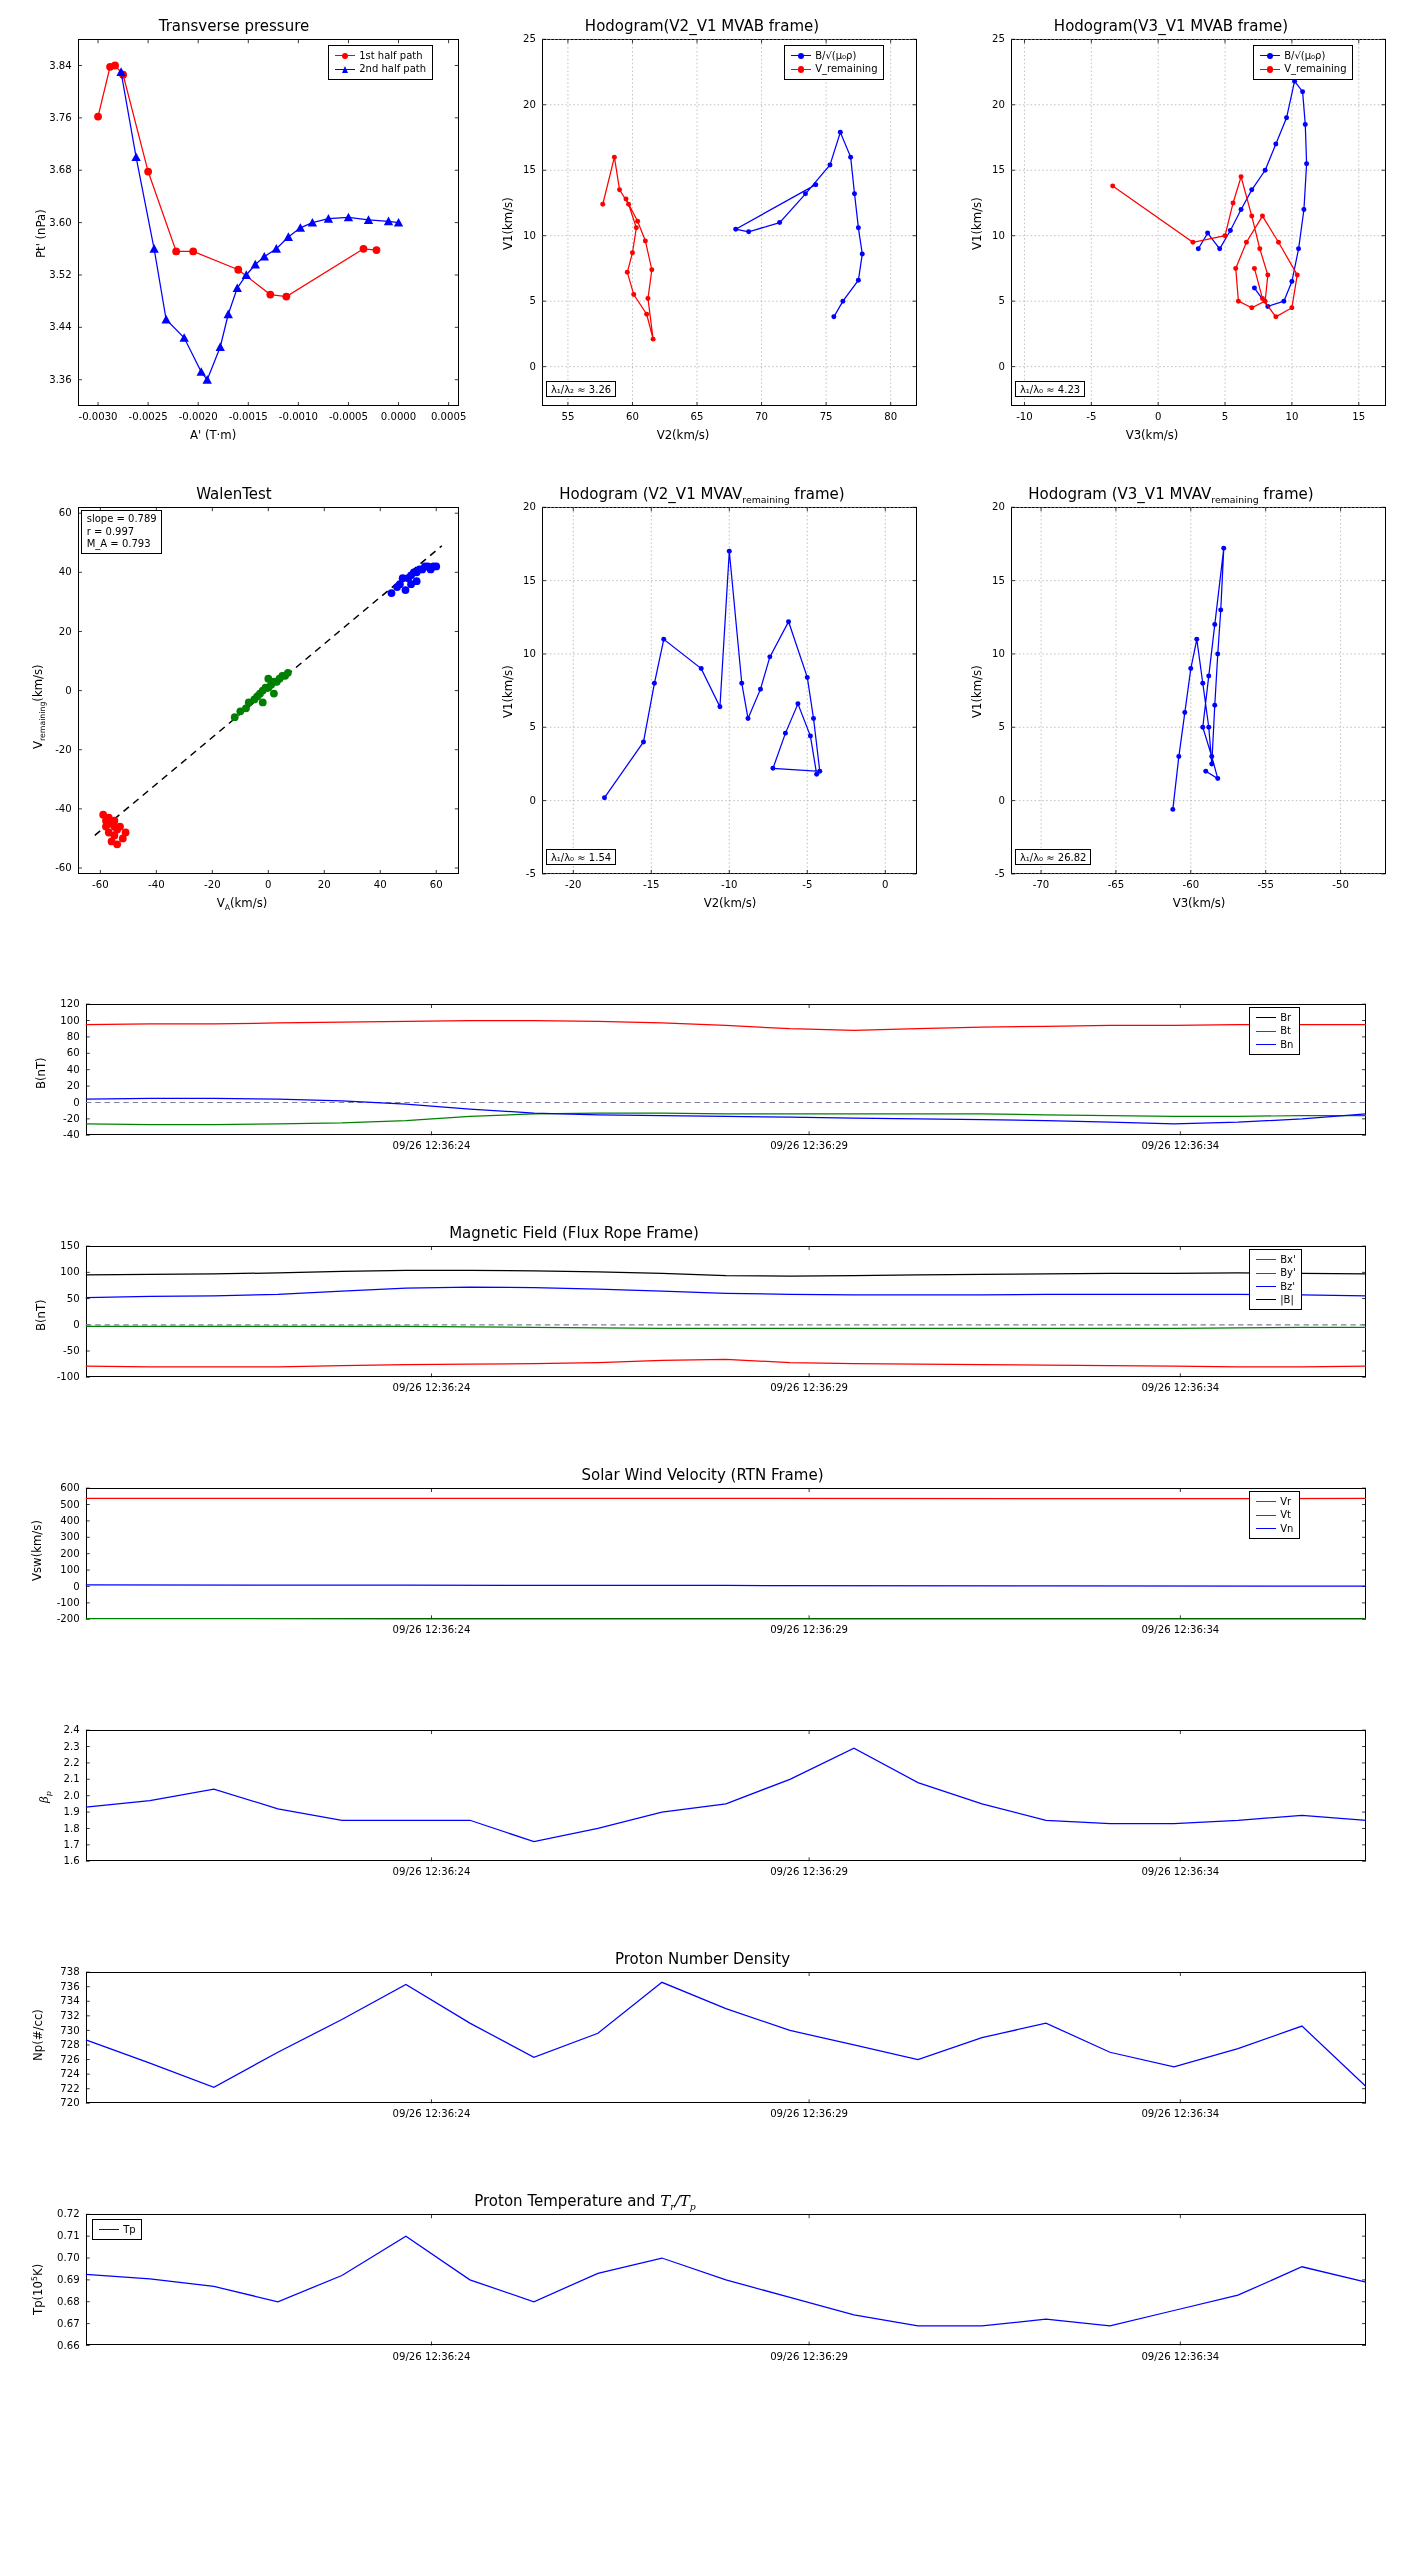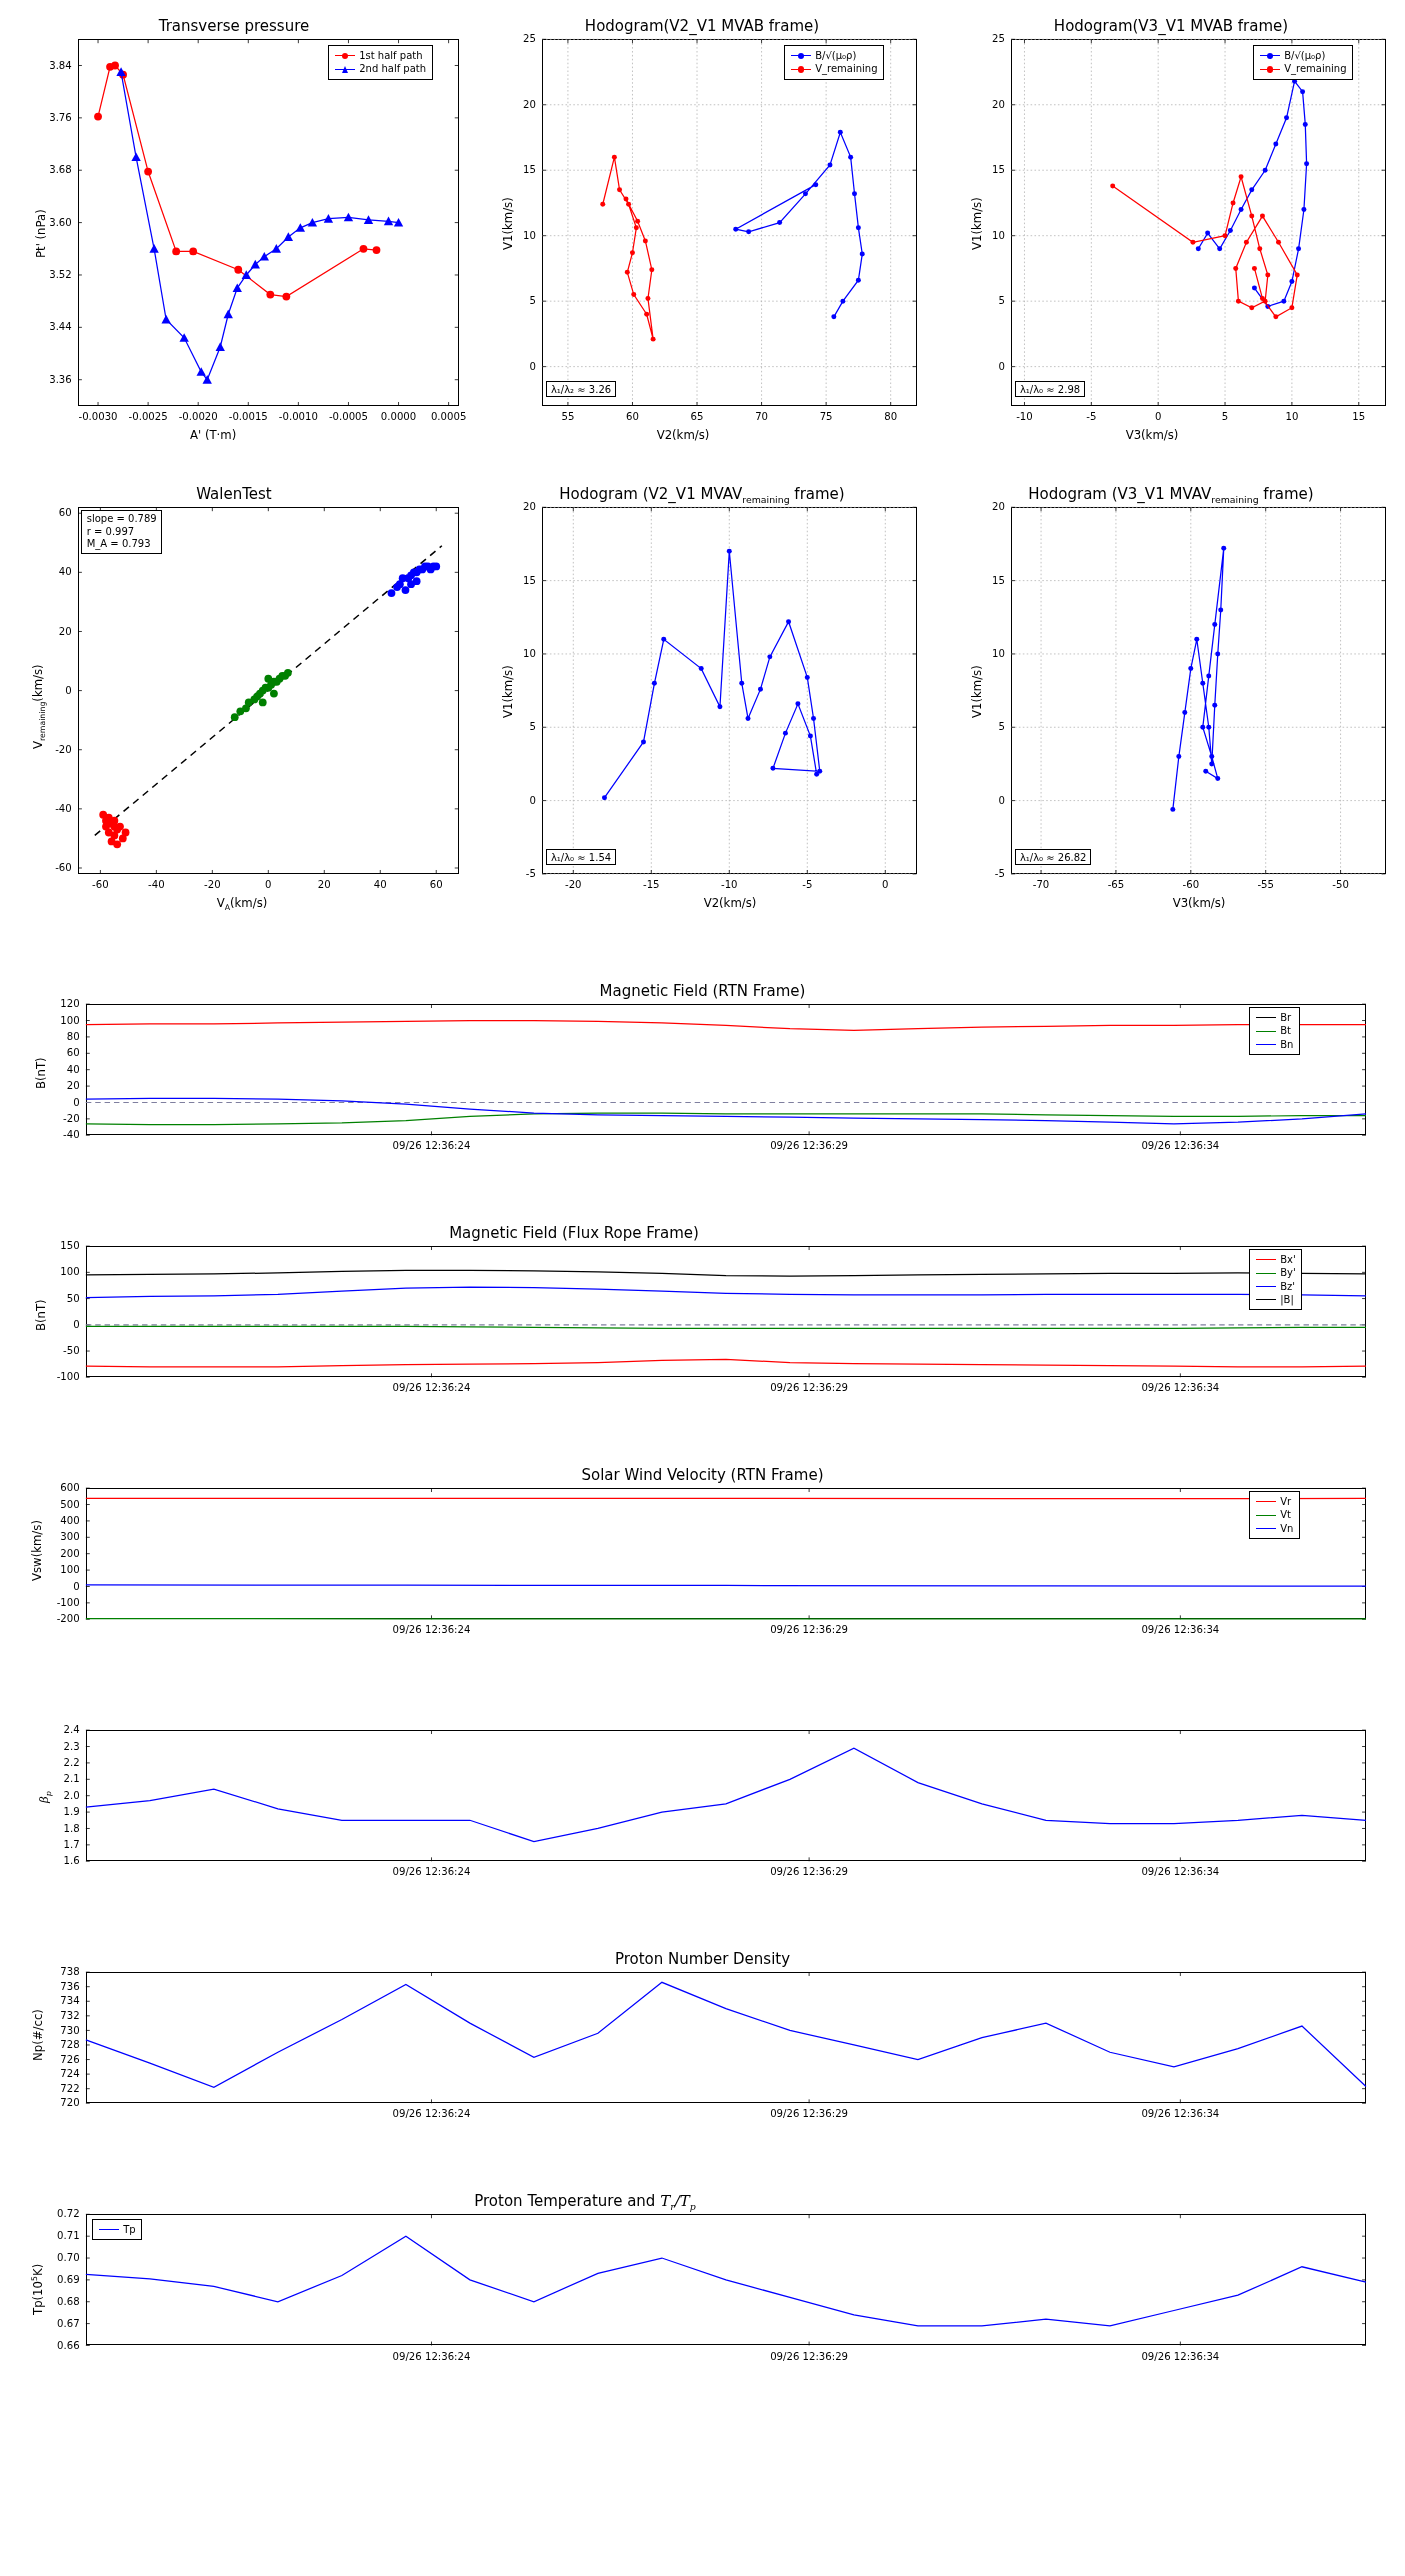--- a/index.html
+++ b/index.html
@@ -340,21 +340,21 @@
           </span>
           <span>B/√(μ₀ρ)</span>
         </div>
     <div class="row">
           <span class="swatch" style="border-top-color:#ff0000;">
             <span class="mk" style="background:#ff0000;border-radius:50%;"></span>
           </span>
           <span>V_remaining</span>
         </div>
   </div>
-  <div class="annot" style="left:78px;top:381px;">λ₁/λ₀ ≈ 2.98</div>
+  <div class="annot" style="left:78px;top:381px;">λ₁/λ₀ ≈ 4.23</div>
 </div>
 
 <div class="panel" style="left:0px;top:468px;width:468px;height:453px;">
   <div class="plot-title" style="left:0;top:17px;">WalenTest</div>
   <div class="axes" style="left:78px;top:39px;width:381px;height:367px;"></div>
   <svg width="468" height="453" viewBox="0 0 600 580">
         <g id="wl-plot">
           <line x1="128.7058823529412" y1="520" x2="128.7058823529412" y2="515" stroke="#000" stroke-width="1"></line>
           <line x1="128.7058823529412" y1="50" x2="128.7058823529412" y2="55" stroke="#000" stroke-width="1"></line>
           <text x="128.7058823529412" y="538" text-anchor="middle" font-size="13" font-family="&quot;DejaVu Sans&quot;,sans-serif" fill="#000">-60</text>
@@ -608,21 +608,20 @@
           <circle cx="359.96" cy="397.8" r="3.2" fill="#0000ff"></circle>
           <circle cx="344.6" cy="388.4" r="3.2" fill="#0000ff"></circle>
         </g>
       </svg>
   <div class="ylabel" style="left:33px;top:250px;">V1(km/s)</div>
   <div class="xlabel" style="left:262px;top:428px;transform:translateX(-50%);">V3(km/s)</div>
   <div class="annot" style="left:78px;top:381px;">λ₁/λ₀ ≈ 26.82</div>
 </div>
 
 <div class="panel" style="left:0px;top:976px;width:1405px;height:203px;">
-  <div class="plot-title" style="left:0;top:6.2px;">Magnetic Field (RTN Frame)</div>
   <div class="axes" style="left:86px;top:28px;width:1280px;height:131px;"></div>
   <svg width="1405" height="203" viewBox="0 0 1800 260">
         <g id="ts1-plot">
           <line x1="552.8" y1="204" x2="552.8" y2="199" stroke="#000" stroke-width="1"></line>
           <line x1="552.8" y1="36" x2="552.8" y2="41" stroke="#000" stroke-width="1"></line>
           <text x="552.8" y="222" text-anchor="middle" font-size="13" font-family="&quot;DejaVu Sans&quot;,sans-serif" fill="#000">09/26 12:36:24</text>
           <line x1="1036.6" y1="204" x2="1036.6" y2="199" stroke="#000" stroke-width="1"></line>
           <line x1="1036.6" y1="36" x2="1036.6" y2="41" stroke="#000" stroke-width="1"></line>
           <text x="1036.6" y="222" text-anchor="middle" font-size="13" font-family="&quot;DejaVu Sans&quot;,sans-serif" fill="#000">09/26 12:36:29</text>
           <line x1="1512.2" y1="204" x2="1512.2" y2="199" stroke="#000" stroke-width="1"></line>

